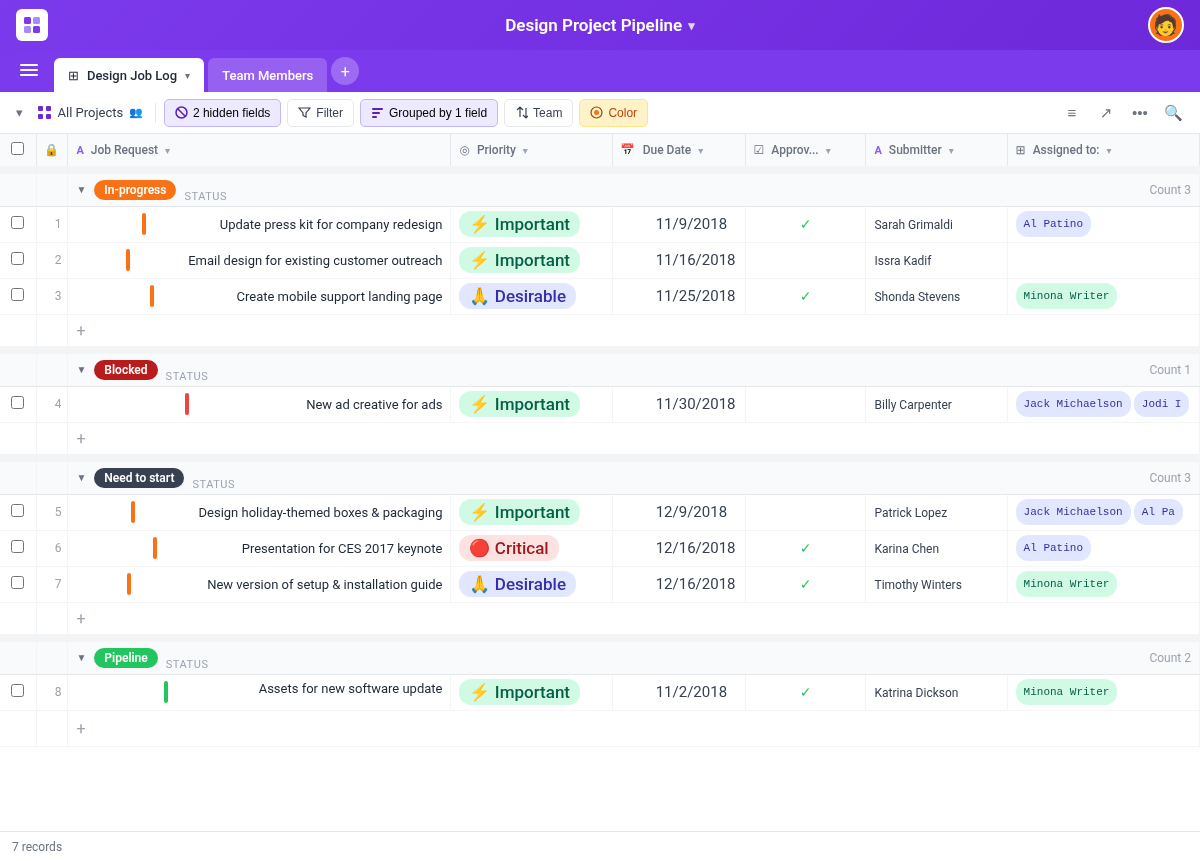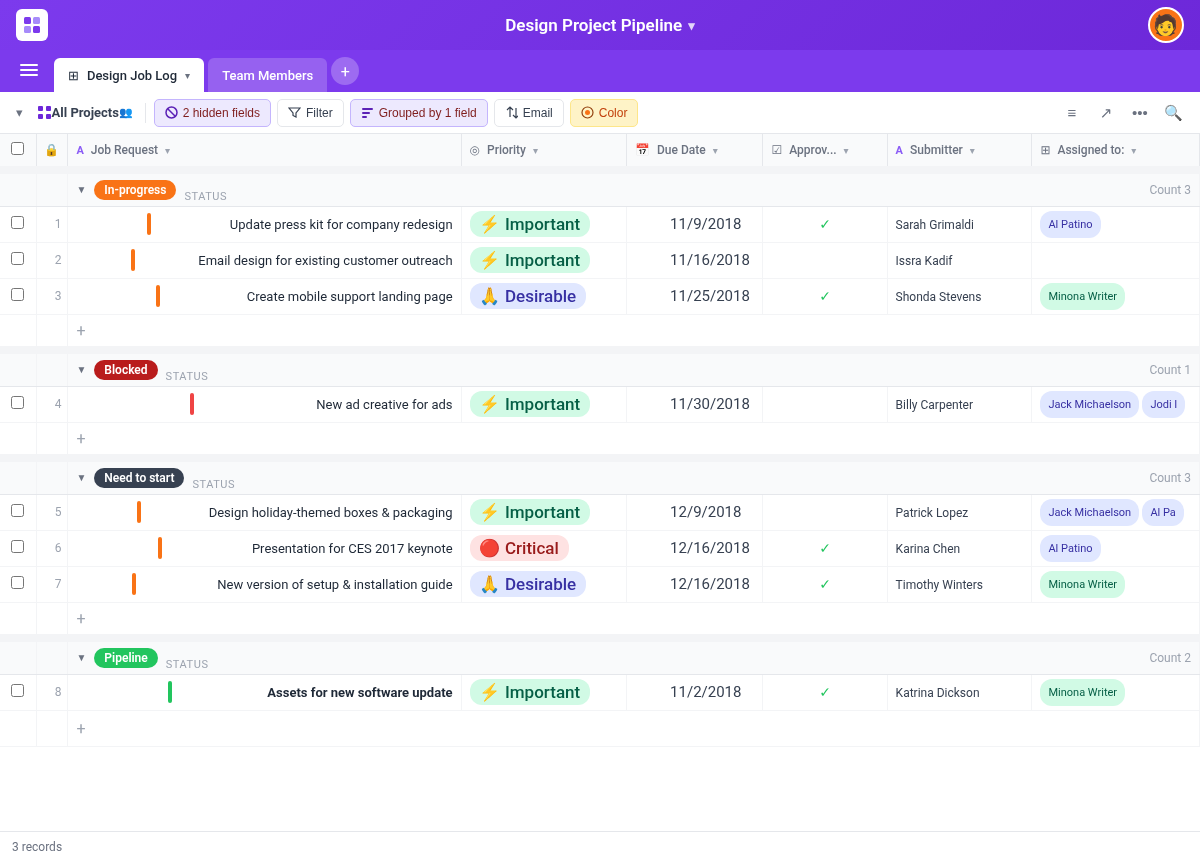--- a/index.html
+++ b/index.html
@@ -119,33 +119,34 @@
       display: flex;
       align-items: center;
       gap: 5px;
       font-size: 12px;
       color: #374151;
       white-space: nowrap;
     }
     .toolbar-btn.active-filter {
       background: #ede9fe;
       border-color: #c4b5fd;
-      color: #7f1d1d;
+      color: #000000;
     }
     .toolbar-btn.color-active {
       background: #fef3c7;
       border-color: #fde68a;
       color: #c2410c;
     }
     .toolbar-sep { width: 1px; height: 20px; background: #e5e7eb; margin: 0 2px; }
     .view-label {
       display: flex;
       align-items: center;
+      gap: 6px;
       font-size: 13px;
-      font-weight: 700;
+      font-weight: 400;
       color: #374151;
       padding: 0 4px;
       cursor: pointer;
       justify-content: space-between;
     }
     .expand-btn { color: #6b7280; cursor: pointer; padding: 4px; }
     .toolbar-right { margin-left: auto; display: flex; gap: 6px; }
     .icon-btn {
       width: 28px;
       height: 28px;
@@ -277,20 +278,21 @@
     .date-cell { font-size: 15px; color: #374151; margin-left: 35px; }
     .check-icon { color: #22c55e; font-size: 14px; }
     .submitter-cell { font-size: 12px; color: #374151; }
     .assignee-chip {
       display: inline-block;
       background: #e0e7ff;
       color: #3730a3;
       border-radius: 12px;
       padding: 7px 8px;
       font-size: 11px;
+      font-family: Liberation Mono, monospace;
     }
     .assignee-chip.green { background: #d1fae5; color: #065f46; }
 
     
     .add-row td {
       color: #9ca3af;
       font-size: 18px;
       cursor: pointer;
     }
 
@@ -379,21 +381,21 @@
         <rect x="1" y="2" width="11" height="2" rx="1" fill="#5b21b6"></rect>
         <rect x="1" y="6" width="8" height="2" rx="1" fill="#5b21b6"></rect>
         <rect x="1" y="10" width="5" height="2" rx="1" fill="#5b21b6"></rect>
       </svg>
     <span>Grouped by 1 field</span>
   </button>
   <button class="toolbar-btn">
     <svg width="13" height="13" viewBox="0 0 13 13" fill="none">
         <path d="M2 4l3-3 3 3M5 1v10M8 9l3 3 3-3M11 12V2" stroke="#374151" stroke-width="1.2" fill="none"></path>
       </svg>
-    <span>Email</span>
+    <span>Team</span>
   </button>
   <button class="toolbar-btn color-active">
     <svg width="13" height="13" viewBox="0 0 13 13" fill="none">
         <circle cx="6.5" cy="6.5" r="5.5" stroke="#92400e" stroke-width="1.2" fill="none"></circle>
         <circle cx="6.5" cy="6.5" r="2.5" fill="#f97316"></circle>
       </svg>
     <span>Color</span>
   </button>
   <div class="toolbar-right">
     <button class="icon-btn">≡</button>
@@ -709,21 +711,21 @@
         <span class="group-count">Count 2</span>
       </div>
     </td>
   </tr>
         <tr>
       <td style="text-align:center;">
         <input type="checkbox" style="">
       </td>
       <td class="row-num">8</td>
       <td>
-        <div style="display:flex; align-items:center; gap:4px;font-weight:bold;">
+        <div style="display:flex; align-items:flex-start; gap:4px;">
           <div class="row-color-bar green-bar"></div>
           <span class="job-title">Assets for new software update</span>
         </div>
       </td>
       <td>
         <span class="priority-badge priority-important">
           ⚡ Important
         </span>
       </td>
       <td>
@@ -742,14 +744,14 @@
         <tr class="add-row">
     <td></td>
     <td></td>
     <td colspan="6" style="color:#9ca3af; font-size:16px; cursor:pointer;">+</td>
   </tr>
       </tbody>
 </table>
 </div>
 
 <div class="footer">
-  <span>3 records</span>
+  <span>7 records</span>
 </div>
 
 </body></html>

